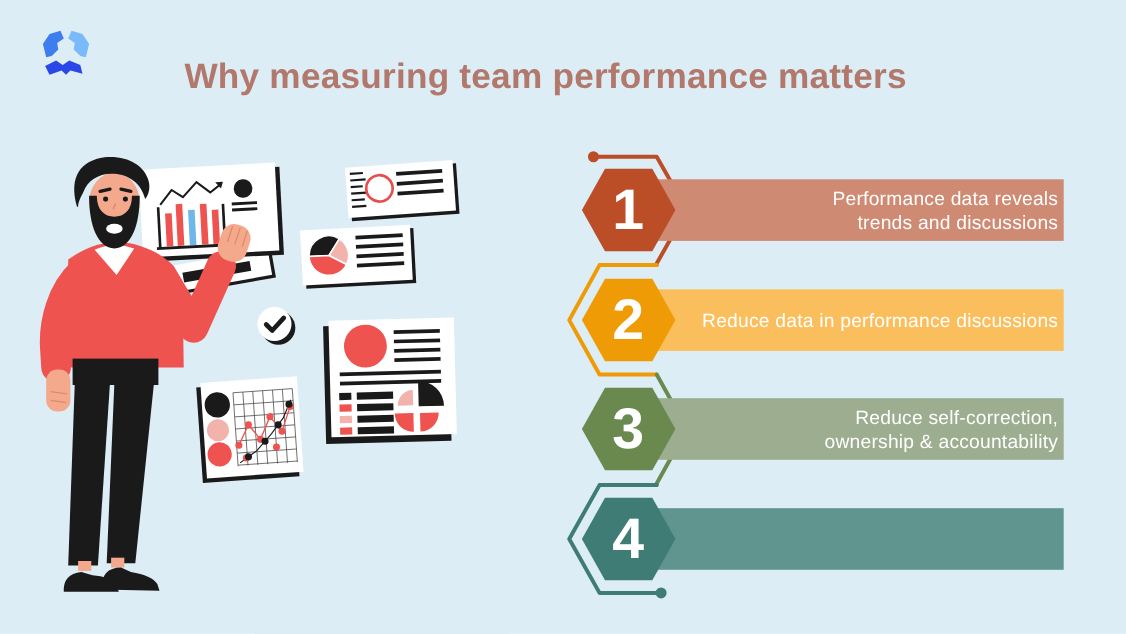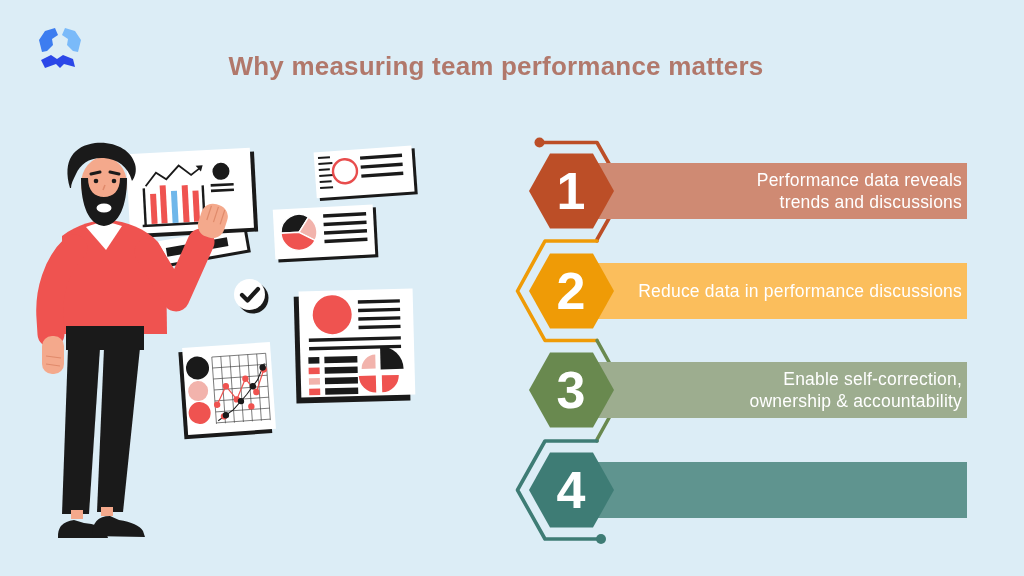--- a/index.html
+++ b/index.html
@@ -7,21 +7,21 @@
     position:relative;
     width:1024px;height:576px;
     background:#DCEDF6;
     overflow:hidden;
     font-family:"Liberation Sans", sans-serif;
   }
   .art{position:absolute;left:0;top:0;}
   .title{
     position:absolute;left:0;top:51px;width:992px;
     text-align:center;
-    font-size:26px;font-weight:bold;letter-spacing:.2px;
+    font-size:32px;font-weight:bold;letter-spacing:.2px;
     color:#B1786B;
   }
   .hex-number{
     position:absolute;left:527px;width:88px;height:76px;
     display:flex;align-items:center;justify-content:center;
     color:#FFFFFF;font-size:52px;font-weight:bold;
   }
   .banner-text{
     position:absolute;left:622px;width:340px;height:56px;
     display:flex;flex-direction:column;justify-content:center;
@@ -263,17 +263,17 @@
   <div class="hex-number n4">4</div>
 
   <div class="banner-text t1">
     <span>Performance data reveals</span>
     <span>trends and discussions</span>
   </div>
   <div class="banner-text t2">
     <span>Reduce data in performance discussions</span>
   </div>
   <div class="banner-text t3">
-    <span>Enable self-correction,</span>
+    <span>Reduce self-correction,</span>
     <span>ownership &amp; accountability</span>
   </div>
 
 </div>
 
 </body></html>

